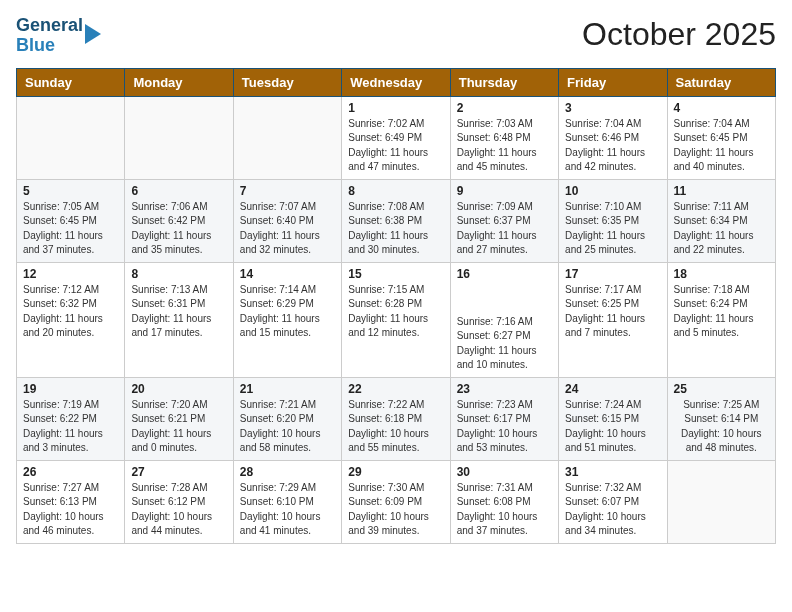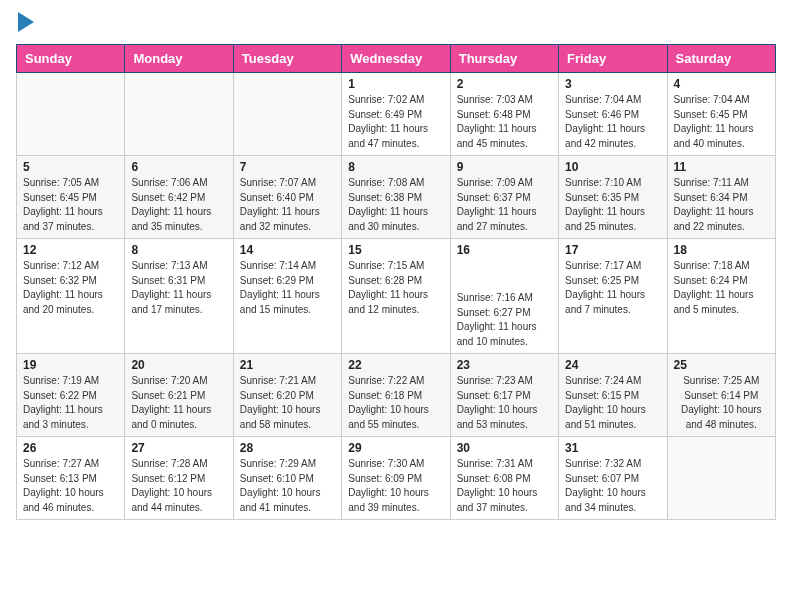--- a/index.html
+++ b/index.html
@@ -50,21 +50,21 @@
       font-size: 14px;
       color: #444;
       margin-top: 2px;
     }
     .calendar {
       width: 100%;
       border-collapse: collapse;
       border: 1px solid #ccc;
     }
     .calendar th {
-      background-color: #ec4899;
+      background-color: #a16207;
       color: #fff;
       text-align: left;
       padding: 6px 8px;
       font-size: 13px;
       font-weight: bold;
       border: 1px solid #1a5276;
     }
     .calendar td {
       vertical-align: top;
       width: 108px;
@@ -102,25 +102,27 @@
     .row4 td { height: 80px; }
     .row5 td { height: 80px; }
   </style>
 </head>
 <body>
 
 <div class="header">
   <div class="logo">
     <div>
       <div style="display:flex;align-items:center;">
+        <span class="logo-text">General<br><span>Blue</span></span>
         <div class="logo-arrow"></div>
       </div>
     </div>
   </div>
   <div class="title-section">
+    <div class="month-year">October 2025</div>
   </div>
 </div>
 
 <table class="calendar">
   <thead>
     <tr>
     <th>Sunday</th>
         <th>Monday</th>
         <th>Tuesday</th>
         <th>Wednesday</th>

